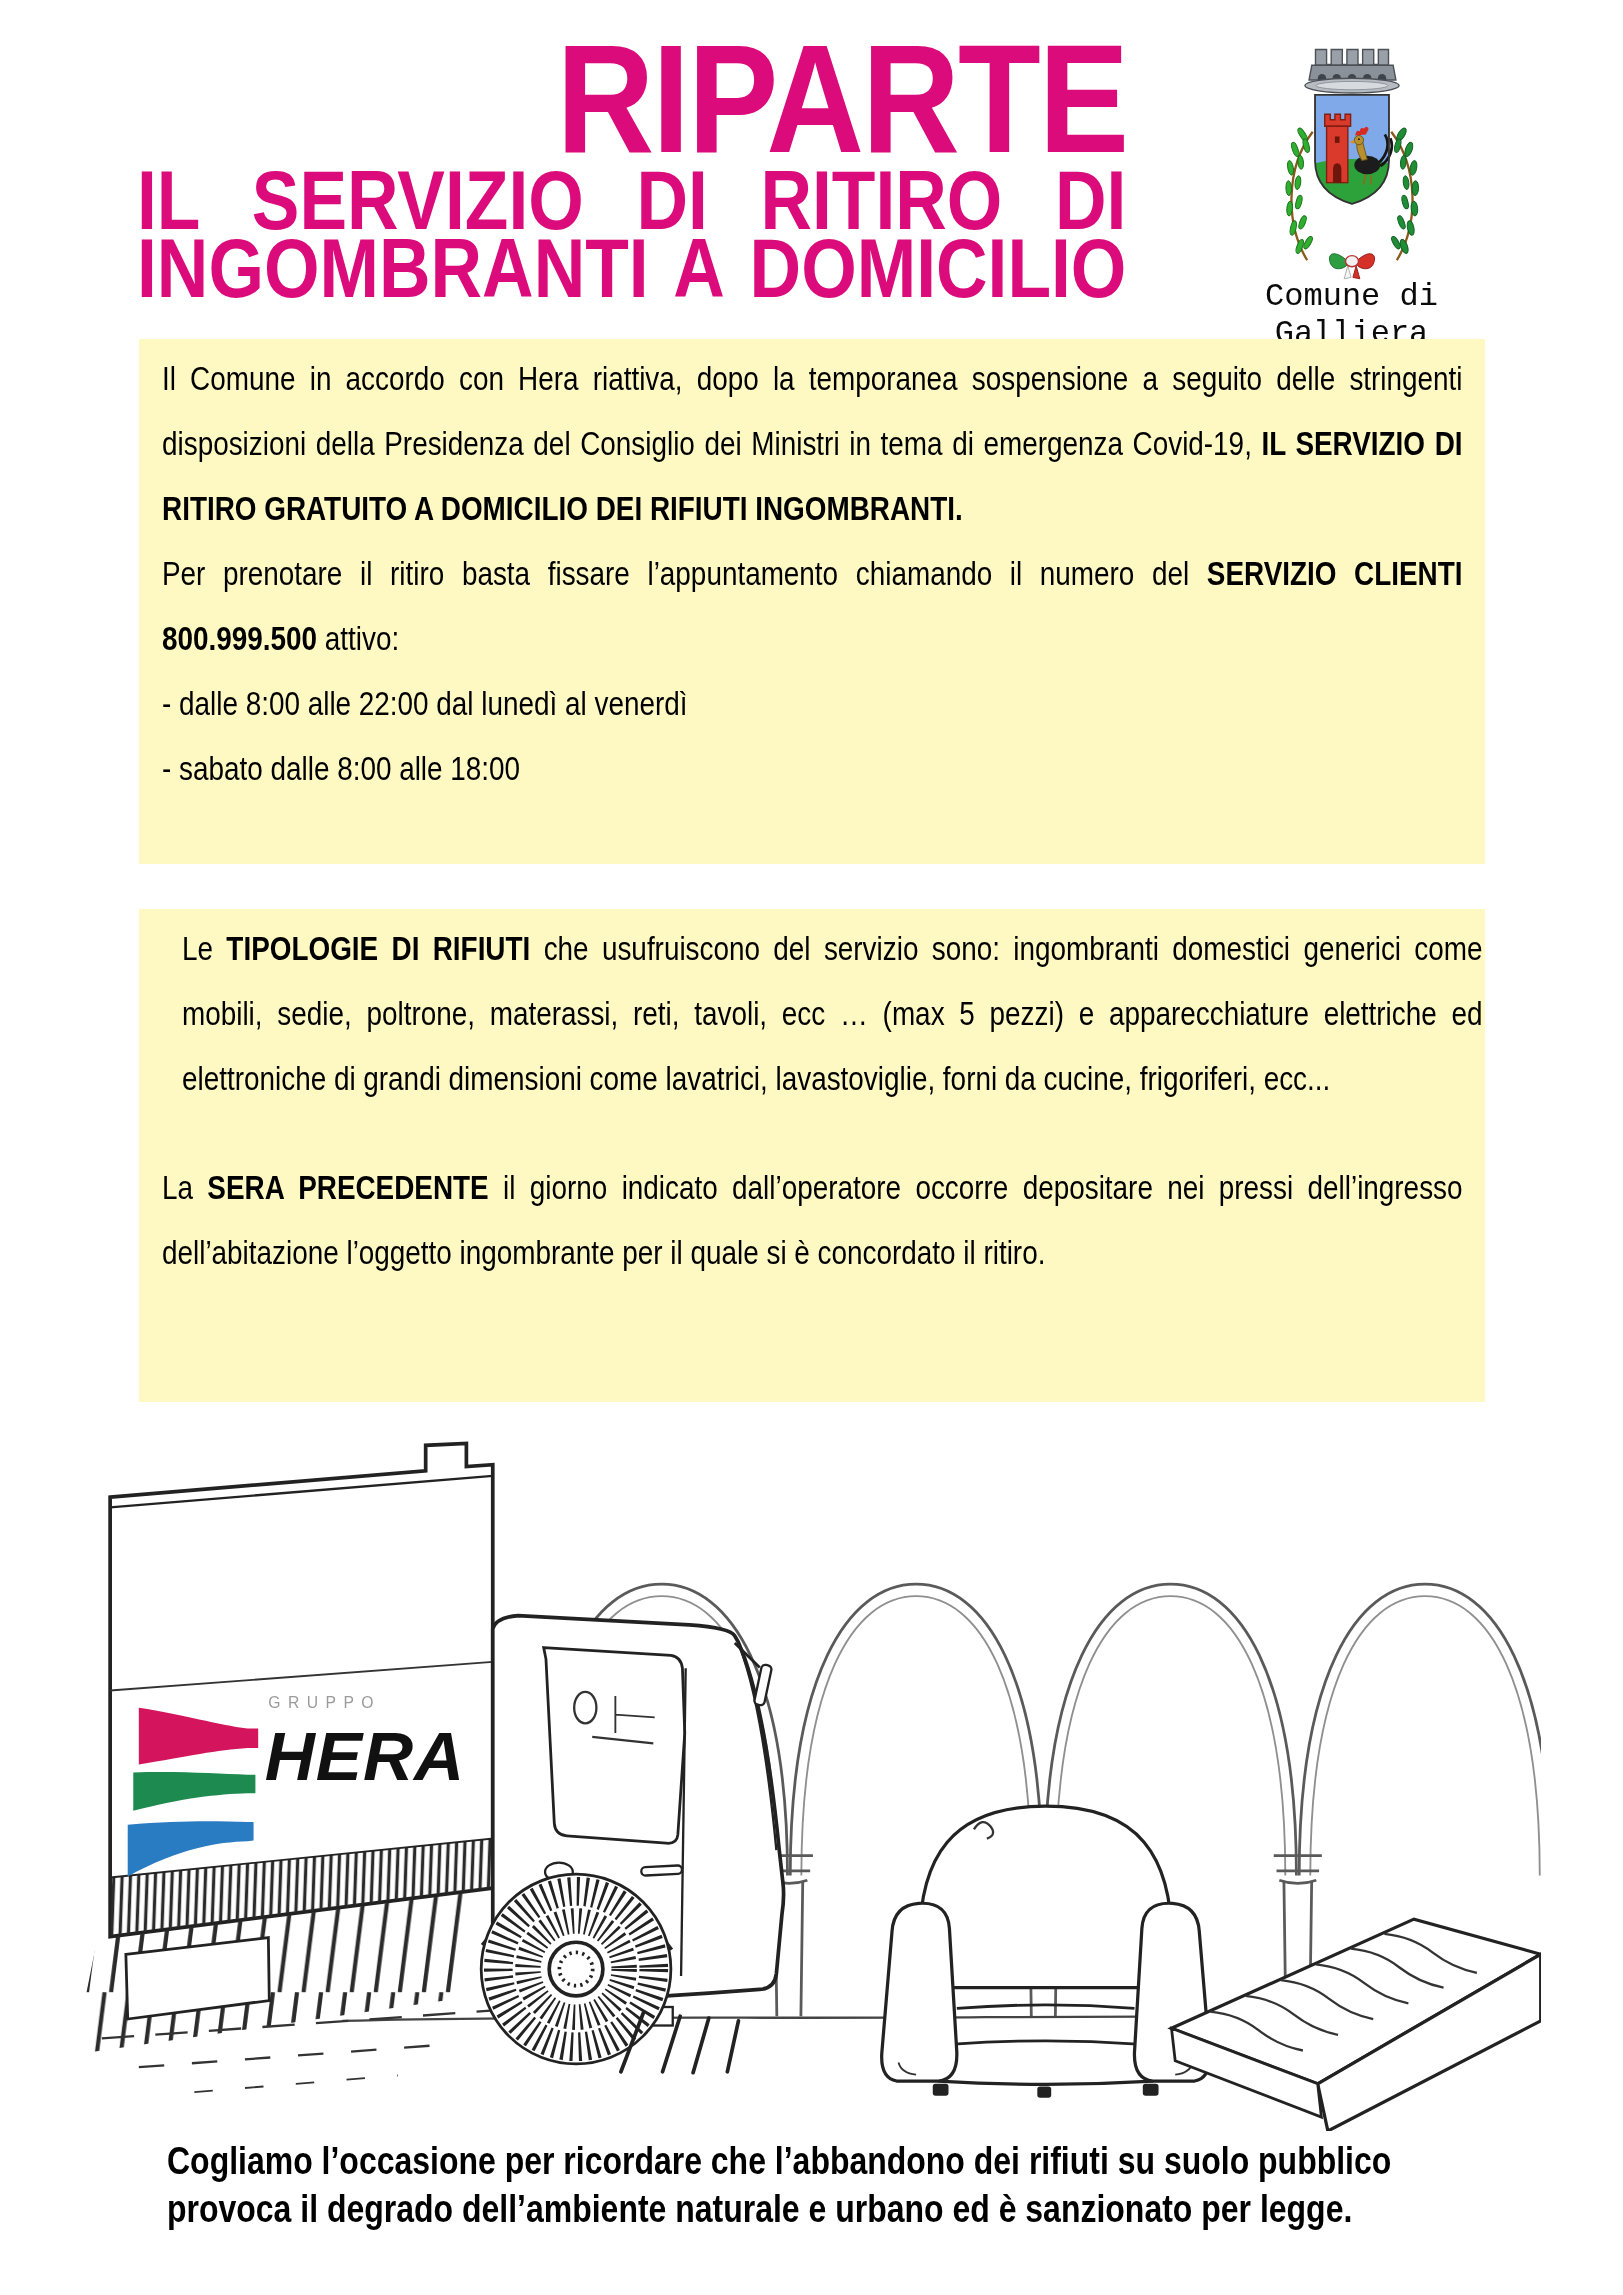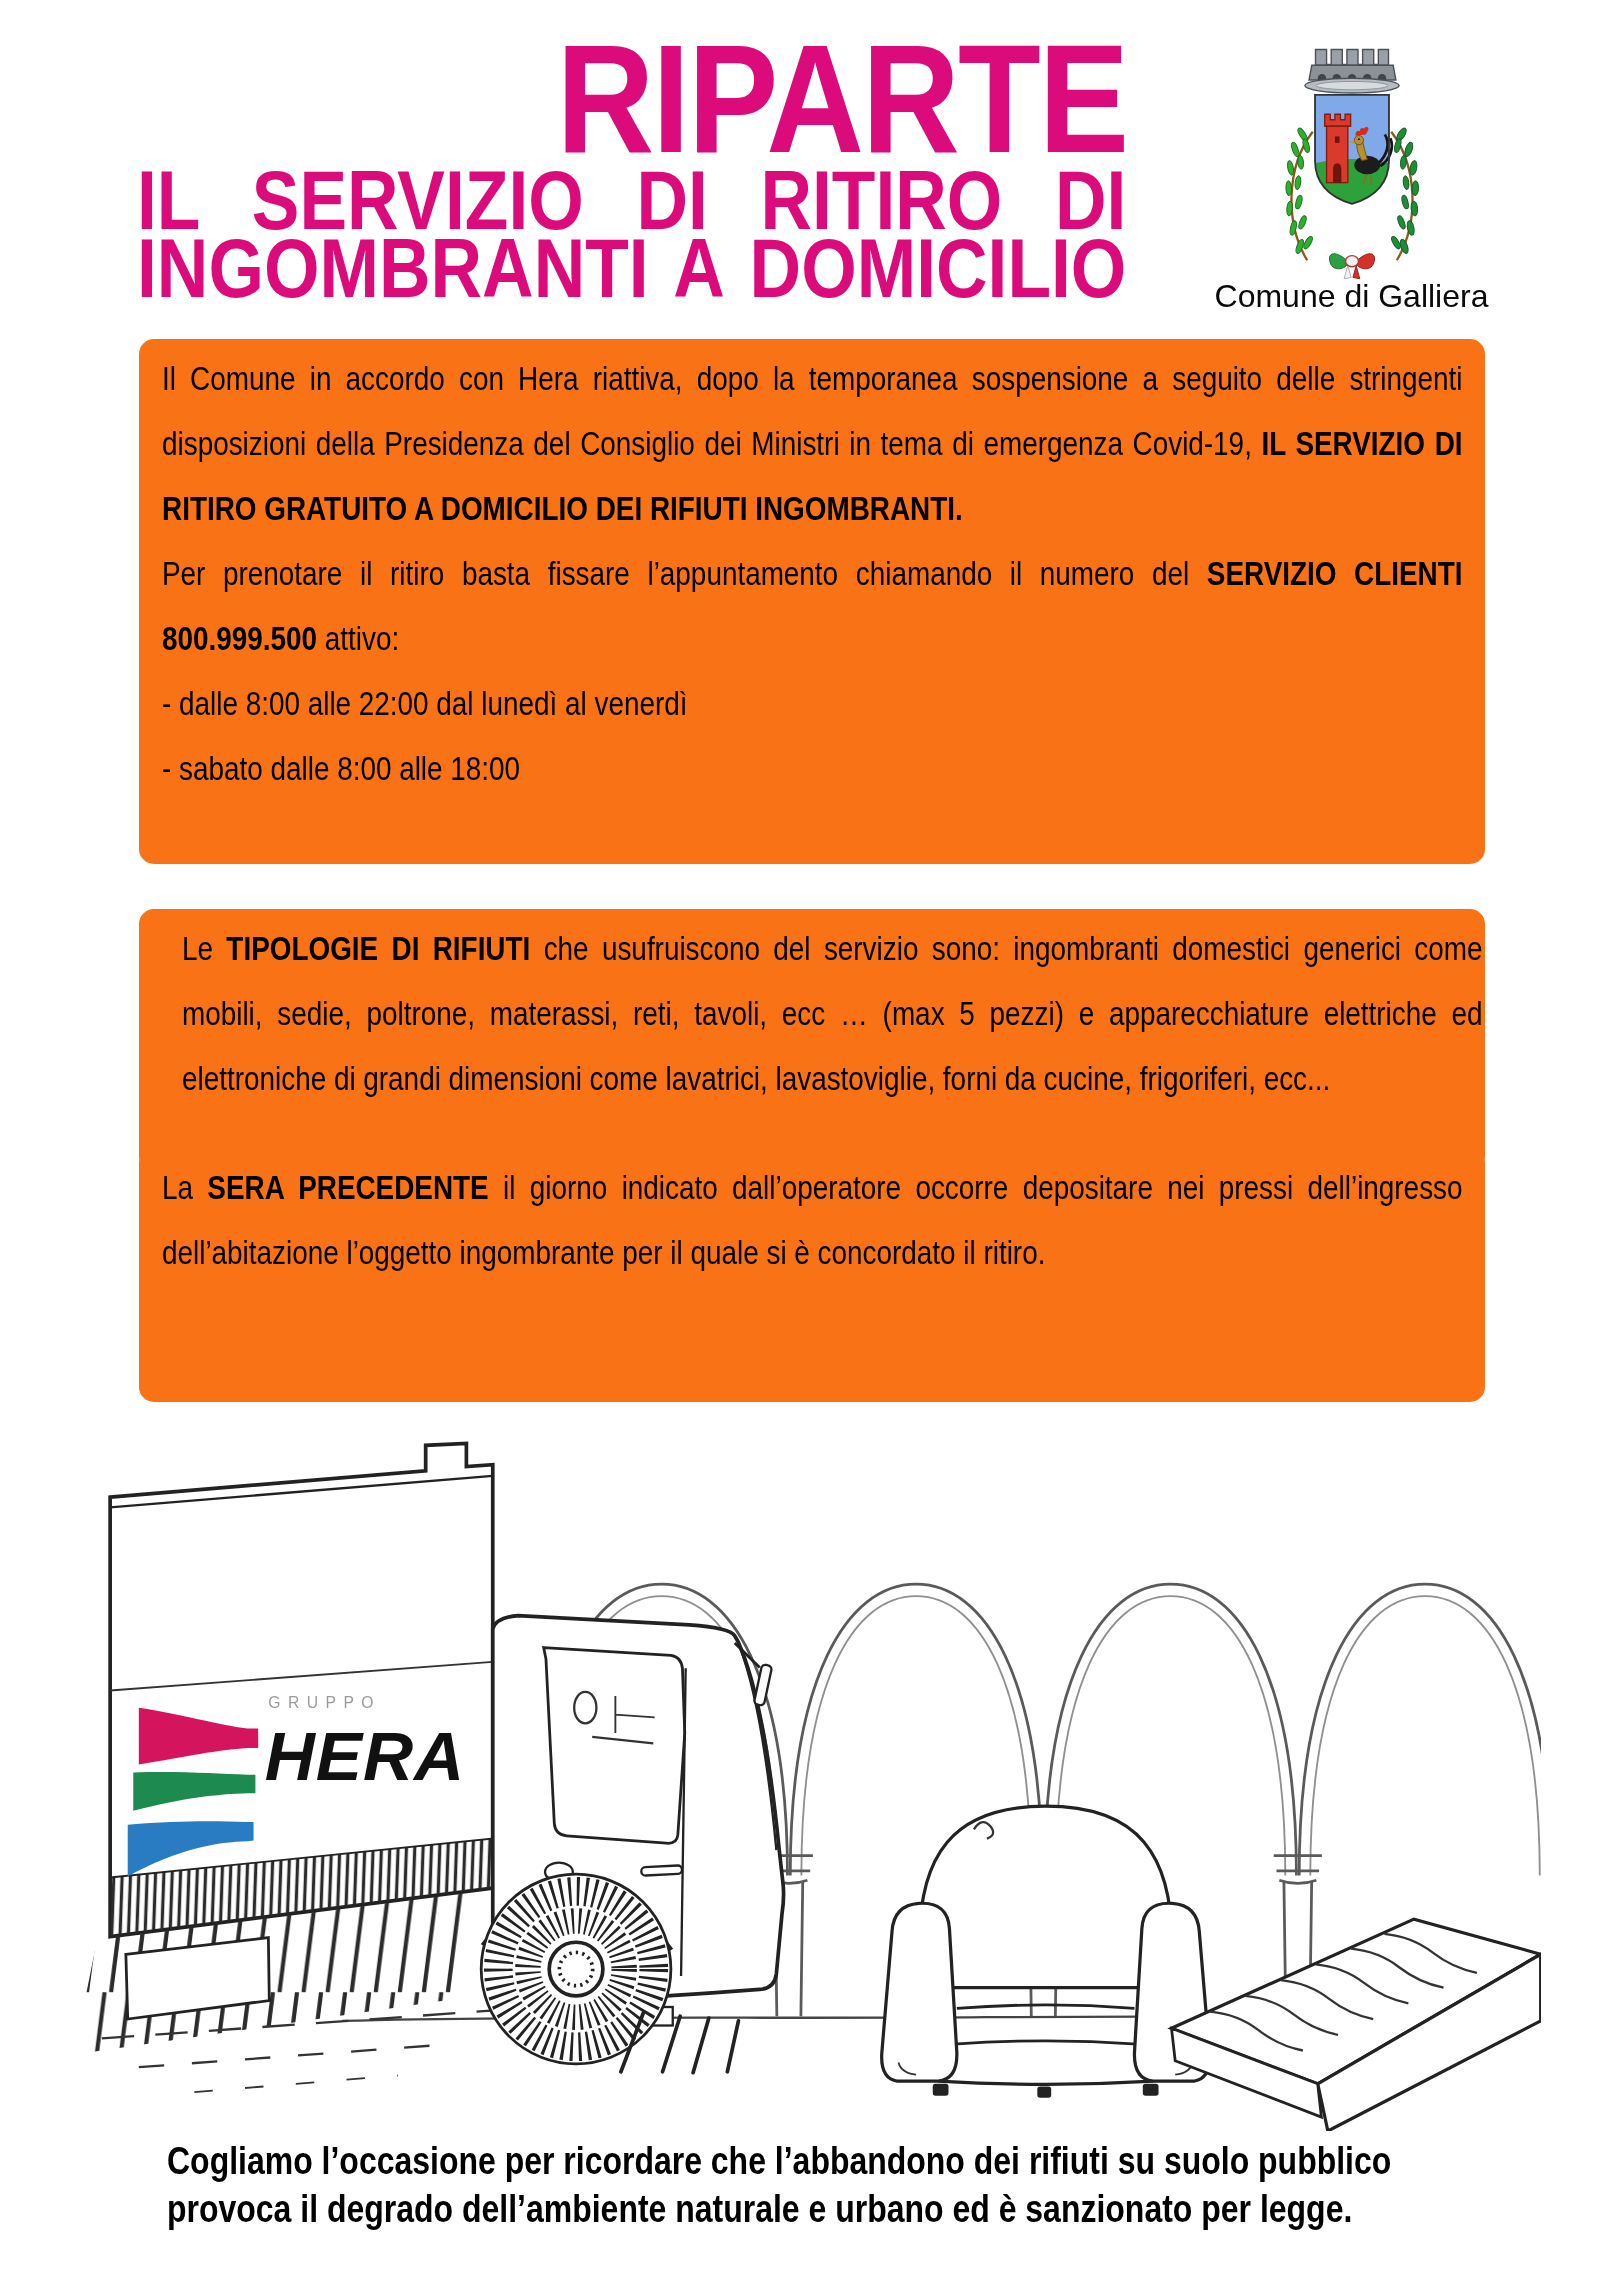--- a/index.html
+++ b/index.html
@@ -17,26 +17,26 @@
   }
   .subtitle{
     position:absolute;left:0;top:166px;width:1164px;
     transform:scaleX(0.85);transform-origin:0 0;
     color:#dc0b7c;font-weight:bold;font-size:84px;line-height:68px;
   }
   .subtitle .sline{text-align:justify;text-align-last:justify;white-space:nowrap0;}
   .emblem{position:absolute;left:1185px;top:0;width:333px;text-align:center;}
   .emblem svg{display:block;margin:44px auto 0 auto;}
   .emblem-caption{
-    margin-top:-3.7px;font-size:32px;line-height:37px;color:#0a0a0a;letter-spacing:0;
+    margin-top:-3.7px;font-size:32px;line-height:37px;color:#0a0a0a;letter-spacing:0;font-family:Liberation Mono, monospace;
   }
   
   .panel{
-    position:absolute;left:139px;width:1346px;background:#f97316;
-    box-sizing:border-box;padding:6.5px 23px;overflow:hidden;border-radius:15px;
+    position:absolute;left:139px;width:1346px;background:#fef9c3;
+    box-sizing:border-box;padding:6.5px 23px;overflow:hidden;
   }
   .panel-1{top:339px;height:525px;}
   .panel-2{top:909px;height:262px;padding-left:43px;}
   .panel-3{top:1148px;height:254px;}
   .condense{
     width:1586px;transform:scaleX(0.82);transform-origin:0 0;
     font-size:34px;line-height:65px;
   }
   .condense p{margin:0;text-align:justify;}
   .condense p.sched{text-align:left;}

